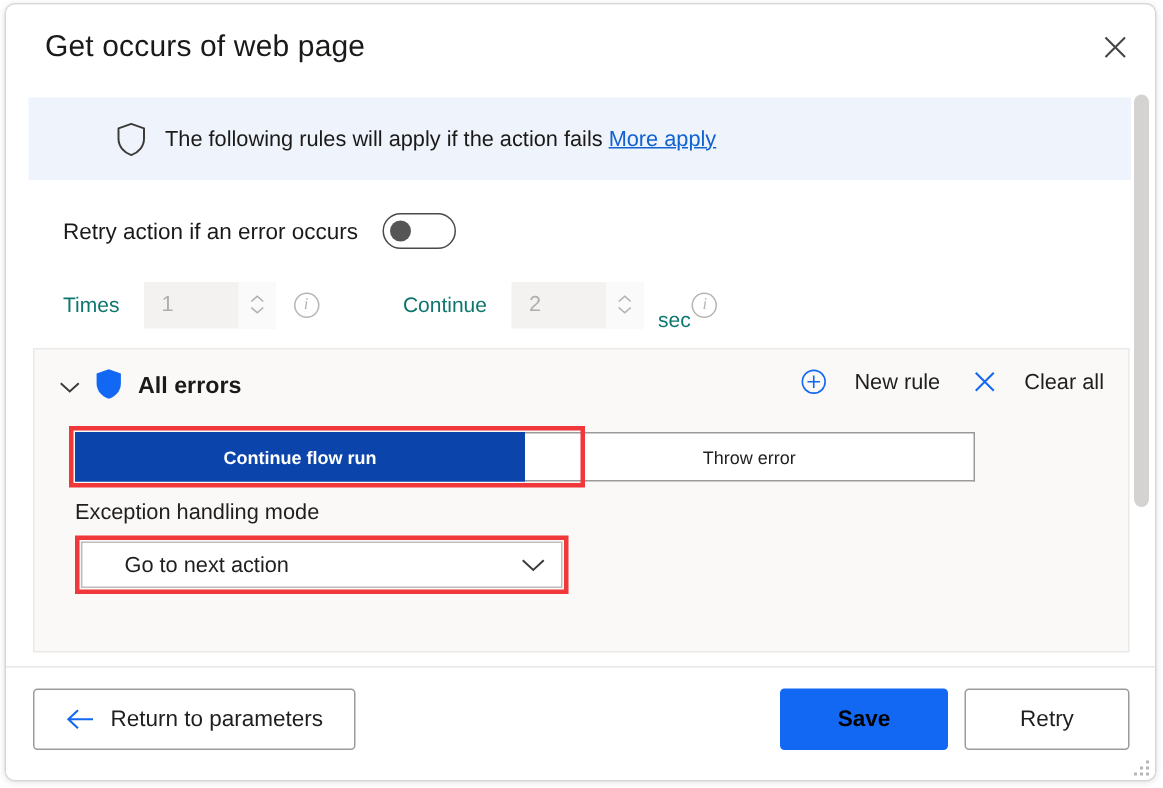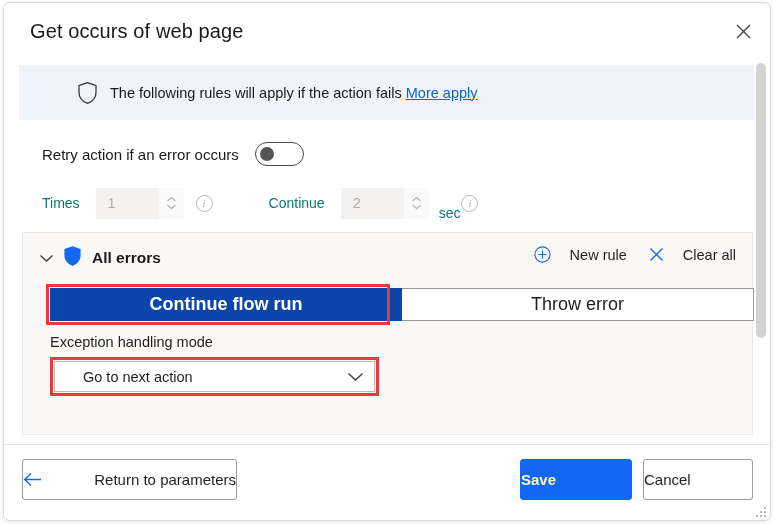--- a/index.html
+++ b/index.html
@@ -240,26 +240,26 @@
   }
 
   
   .seg-wrap {
     position: absolute;
     left: 27px;
     top: 55px;
     display: flex;
   }
   .seg {
-    width: 352px;
+    width: 300px;
     height: 33px;
     display: flex;
     align-items: center;
     justify-content: center;
-    font-size: 18px;
+    font-size: 12px;
     box-sizing: border-box;
     cursor: pointer;
   }
   .seg.active {
     background: #0b44aa;
     color: #ffffff;
     font-weight: bold;
     border: 1px solid #0b44aa;
   }
   .seg.inactive {
@@ -343,42 +343,42 @@
     width: 100%;
     height: 75px;
     background: #ffffff;
     border-top: 1px solid #e8e6e4;
   }
   .btn {
     position: absolute;
     height: 41px;
     display: flex;
     align-items: center;
-    justify-content: space-between;
+    justify-content: center;
     font-size: 15px;
     box-sizing: border-box;
     cursor: pointer;
     border-radius: 3px;
   }
   .btn-return {
     left: 18px;
     top: 14px;
     width: 215px;
     background: #ffffff;
     border: 1px solid #9d9b99;
     color: #201f1e;
     gap: 11px;
   }
   .btn-save {
     left: 516px;
     top: 14px;
     width: 112px;
     background: #1268f2;
     border: 1px solid #1268f2;
-    color: #fef9c3;
+    color: #000000;
     font-weight: bold;
   }
   .btn-cancel {
     left: 639px;
     top: 14px;
     width: 110px;
     background: #ffffff;
     border: 1px solid #9d9b99;
     color: #201f1e;
   }
@@ -516,21 +516,21 @@
   </div>
 
   <div class="footer">
     <div class="btn btn-return">
       <svg width="19" height="15" viewBox="0 0 19 15">
         <path d="M18 7.5 H2 M8 1.5 L1.6 7.5 L8 13.5" stroke="#1268f2" stroke-width="1.4" fill="none"></path>
       </svg>
       <span>Return to parameters</span>
     </div>
     <div class="btn btn-save">Save</div>
-    <div class="btn btn-cancel">Cancel</div>
+    <div class="btn btn-cancel">Retry</div>
 
     <div class="grip">
       <i style="right:0;bottom:0;"></i>
       <i style="right:4px;bottom:0;"></i>
       <i style="right:8px;bottom:0;"></i>
       <i style="right:0;bottom:4px;"></i>
       <i style="right:4px;bottom:4px;"></i>
       <i style="right:0;bottom:8px;"></i>
     </div>
   </div>

